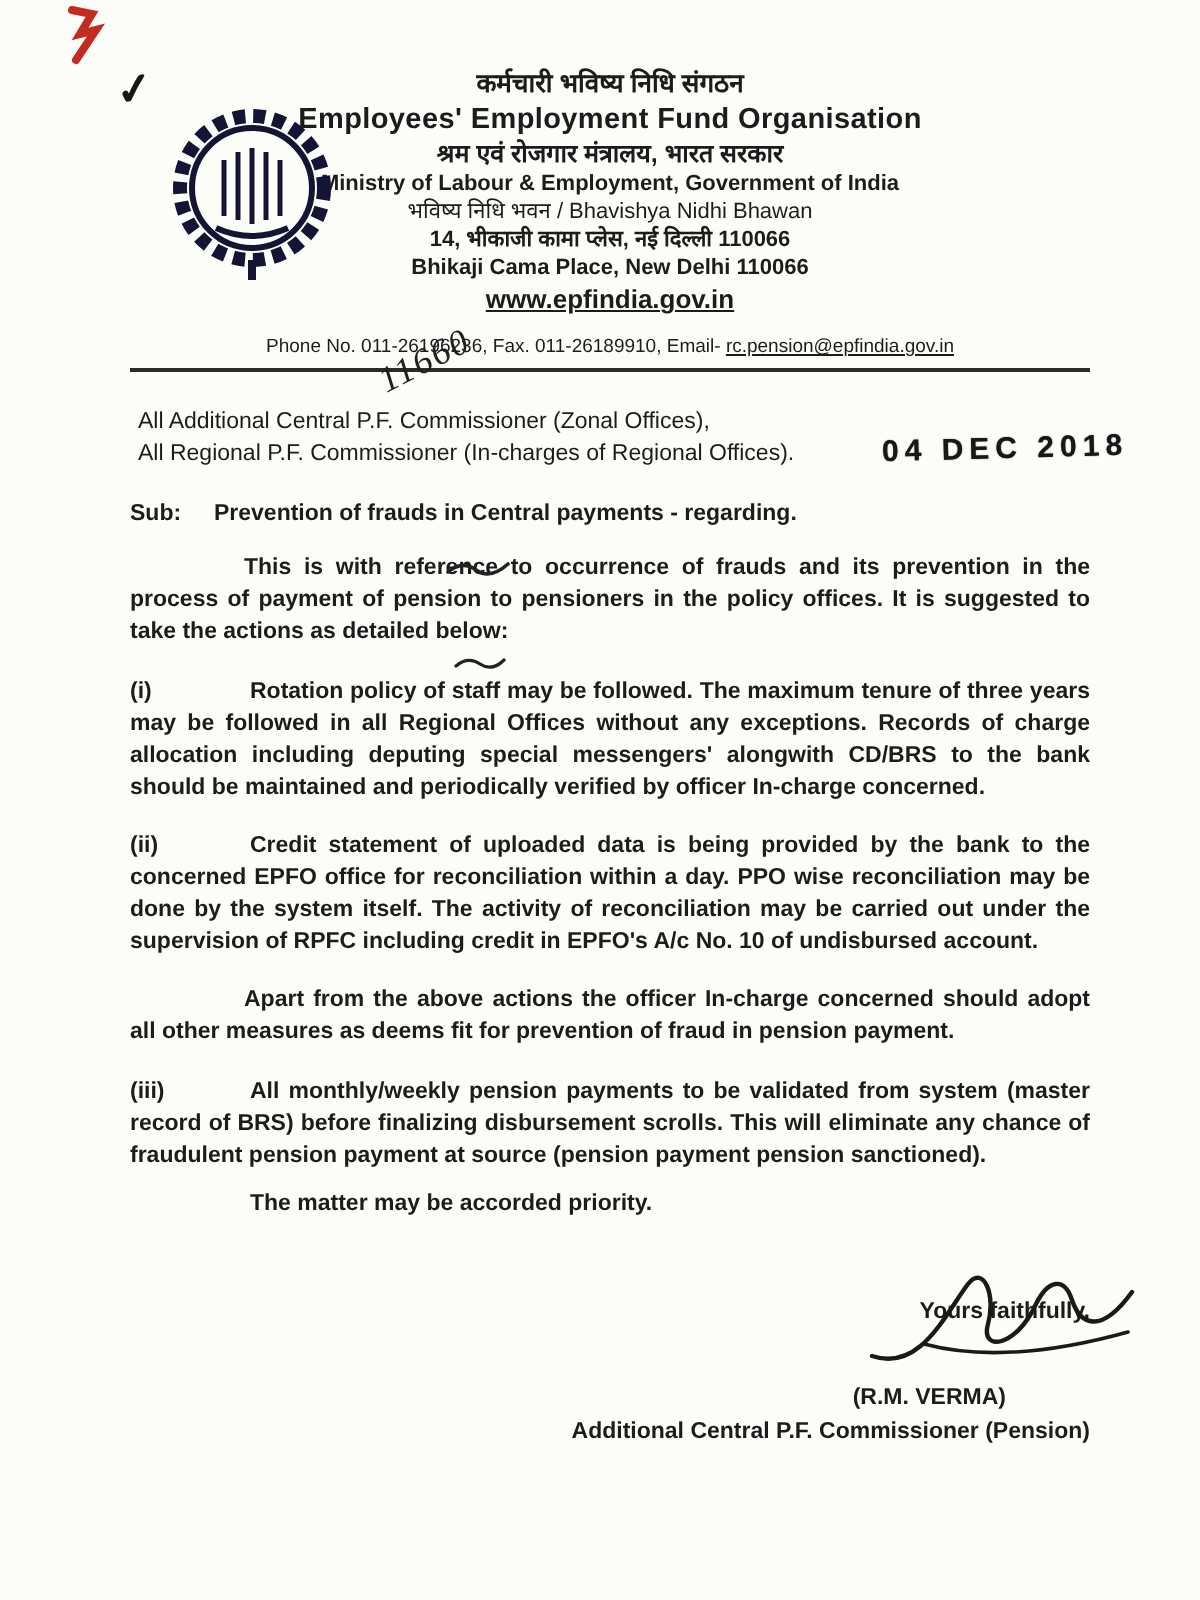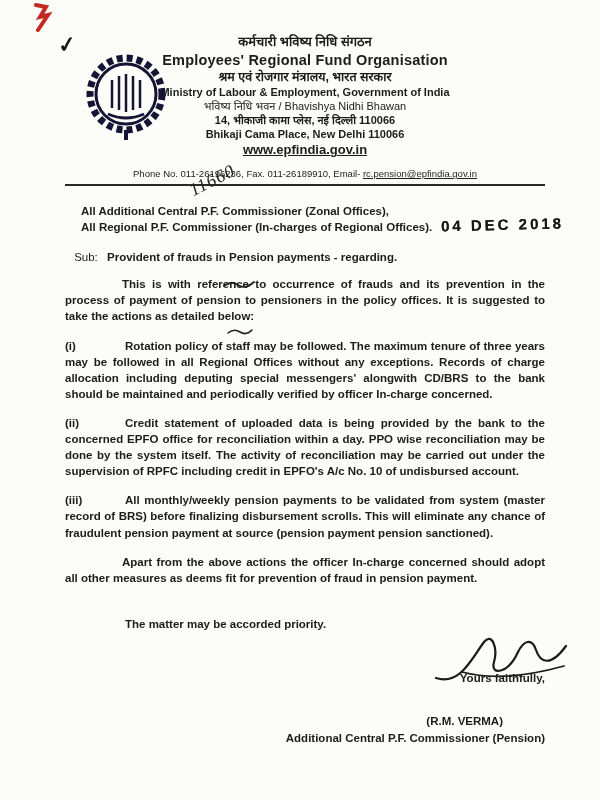--- a/index.html
+++ b/index.html
@@ -37,35 +37,35 @@
     letter-spacing:1px;
   }
   .date-stamp {
     position:absolute; right:36px; top:216px;
     font-size:15px; font-weight:bold; letter-spacing:3px; color:#171717;
     transform:rotate(-1.5deg); text-shadow:0 0 .6px #333;
   }
 
   
   .to-label { margin-top:16px; font-size:11.5px; font-weight:bold; }
-  .recipient { margin-top:18px; margin-left:16px; font-size:11.5px; font-weight:bold; line-height:1.35; }
+  .recipient { margin-top:18px; margin-left:4px; font-size:11.5px; font-weight:normal; line-height:1.35; }
 
   
   .sub-row { display:flex; margin-top:16px; font-size:11.5px; }
-  .sub-row .sub-label { font-weight:normal; width:42px; flex:none;text-align:center; }
+  .sub-row .sub-label { font-weight:bold; width:42px; flex:none; }
   .sub-row .sub-text  { font-weight:bold; }
 
   .salutation { margin-top:16px; font-size:11.5px; font-weight:bold; }
 
   
   .para { margin-top:13px; font-size:11.5px; font-weight:bold;
           text-align:justify; line-height:1.4; }
   .indent { text-indent:57px; }
   .pt-label { display:inline-block; width:60px; }
-  .priority { margin-top:30px; text-indent:60px; }
+  .priority { margin-top:8px; text-indent:60px; }
 
   
   .sig-block { margin-top:38px; text-align:right; font-size:11.5px; font-weight:bold; line-height:1.5; }
   .sig-name { padding-right:42px; margin-top:26px; }
 
   .sig-scribble { position:absolute; right:28px; top:628px; }
   .pen-scribble { position:absolute; }
 
   .red-mark { position:absolute; left:32px; top:3px; }
   .checkmark {
@@ -96,52 +96,52 @@
       <line x1="54" y1="28" x2="54" y2="56"></line>
     </g>
     <path d="M22 62 Q40 70 58 62" fill="none" stroke="#141434" stroke-width="3"></path>
     <line x1="40" y1="78" x2="40" y2="88" stroke="#141434" stroke-width="4"></line>
   </svg>
 
   <div class="content">
 
     <div class="header">
       <div class="h-hi1">कर्मचारी भविष्य निधि संगठन</div>
-      <div class="h-org">Employees' Regional Fund Organisation</div>
+      <div class="h-org">Employees' Employment Fund Organisation</div>
       <div class="h-hi2">श्रम एवं रोजगार मंत्रालय, भारत सरकार</div>
       <div class="h-min">Ministry of Labour &amp; Employment, Government of India</div>
       <div class="h-bldg">भविष्य निधि भवन / Bhavishya Nidhi Bhawan</div>
       <div class="h-addr">14, भीकाजी कामा प्लेस, नई दिल्ली  110066</div>
       <div class="h-addr">Bhikaji Cama Place, New Delhi  110066</div>
       <div class="h-web">www.epfindia.gov.in</div>
       <div class="h-phone"><span>Phone No. 011-26196236, Fax. 011-26189910, Email- </span><span class="email">rc.pension@epfindia.gov.in</span></div>
     </div>
     <div class="rule"></div>
 
 
     <div class="recipient">
       <div>All Additional Central P.F. Commissioner (Zonal Offices),</div>
       <div>All Regional P.F. Commissioner (In-charges of Regional Offices).</div>
     </div>
 
     <div class="sub-row">
       <span class="sub-label">Sub:</span>
-      <span class="sub-text">Provident of frauds in Pension payments - regarding.</span>
+      <span class="sub-text">Prevention of frauds in Central payments - regarding.</span>
     </div>
 
 
     <p class="para indent">This is with reference to occurrence of frauds and its prevention in the process of payment of pension to pensioners in the policy offices. It is suggested to take the actions as detailed below:</p>
 
     <p class="para"><span class="pt-label">(i)</span><span>Rotation policy of staff may be followed. The maximum tenure of three years may be followed in all Regional Offices without any exceptions. Records of charge allocation including deputing special messengers' alongwith CD/BRS to the bank should be maintained and periodically verified by officer In-charge concerned.</span></p>
 
     <p class="para"><span class="pt-label">(ii)</span><span>Credit statement of uploaded data is being provided by the bank to the concerned EPFO office for reconciliation within a day. PPO wise reconciliation may be done by the system itself. The activity of reconciliation may be carried out under the supervision of RPFC including credit in EPFO's A/c No. 10 of undisbursed account.</span></p>
 
+    <p class="para indent">Apart from the above actions the officer In-charge concerned should adopt all other measures as deems fit for prevention of fraud in pension payment.</p>
+
     <p class="para"><span class="pt-label">(iii)</span><span>All monthly/weekly pension payments to be validated from system (master record of BRS) before finalizing disbursement scrolls. This will eliminate any chance of fraudulent pension payment at source (pension payment pension sanctioned).</span></p>
-
-    <p class="para indent">Apart from the above actions the officer In-charge concerned should adopt all other measures as deems fit for prevention of fraud in pension payment.</p>
 
     <p class="para priority">The matter may be accorded priority.</p>
 
     <div class="sig-block">
       <div>Yours faithfully,</div>
       <div class="sig-name">(R.M. VERMA)</div>
       <div>Additional Central P.F. Commissioner (Pension)</div>
     </div>
   </div>
 

